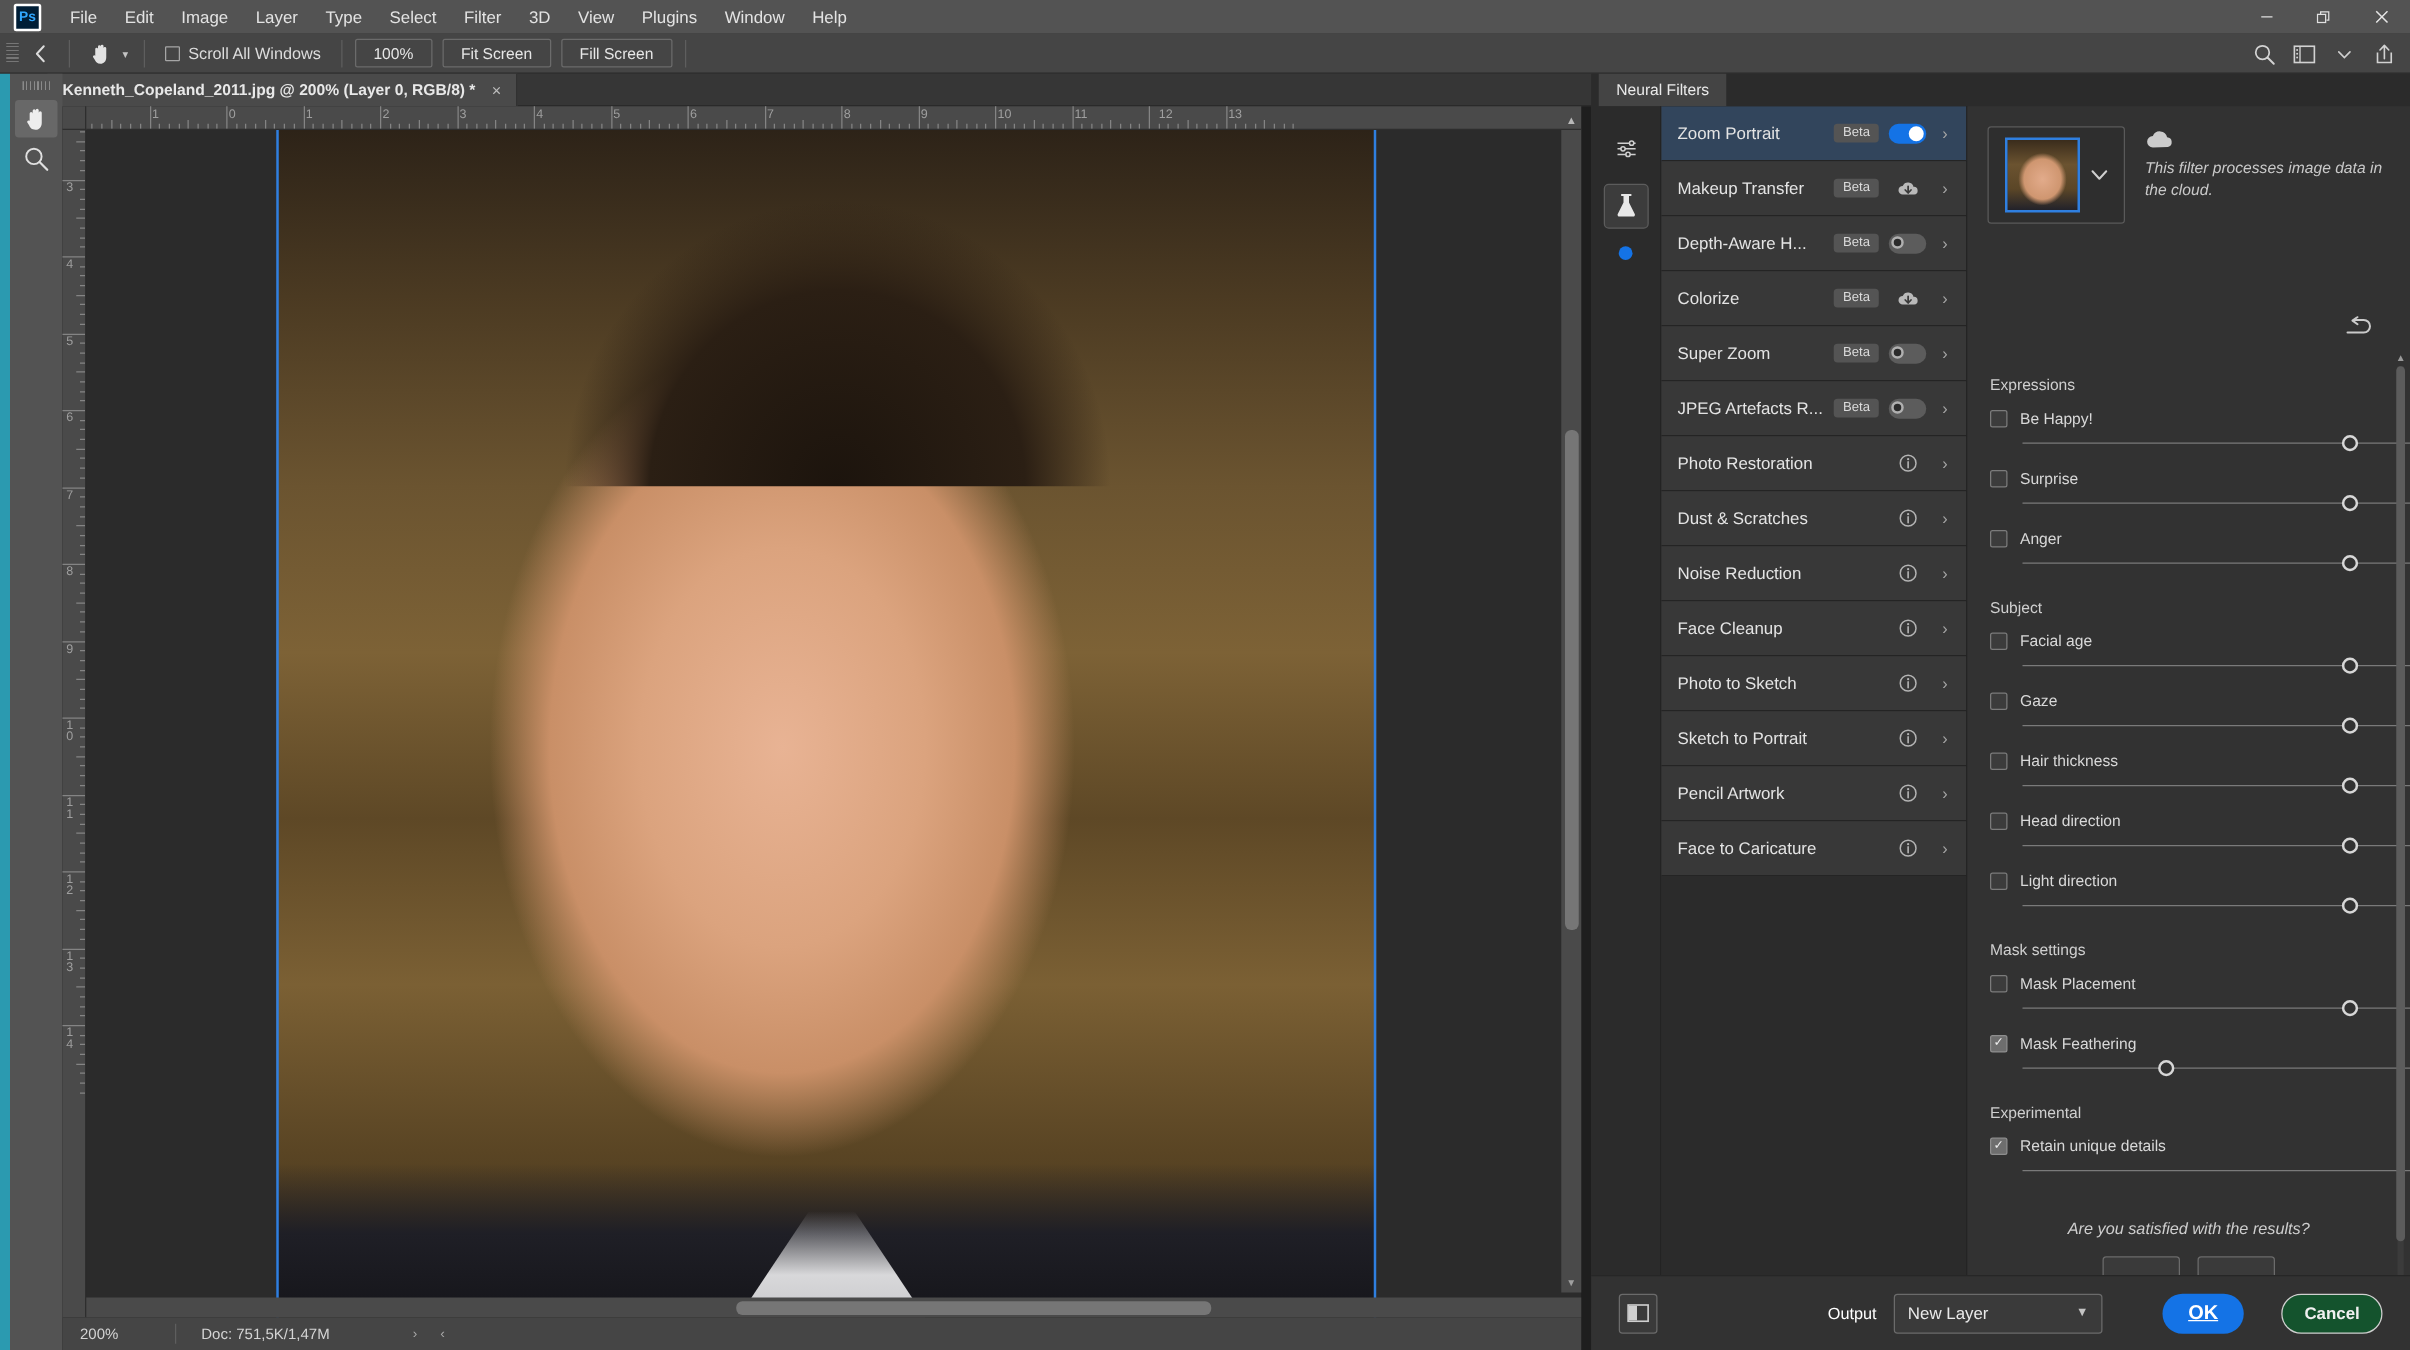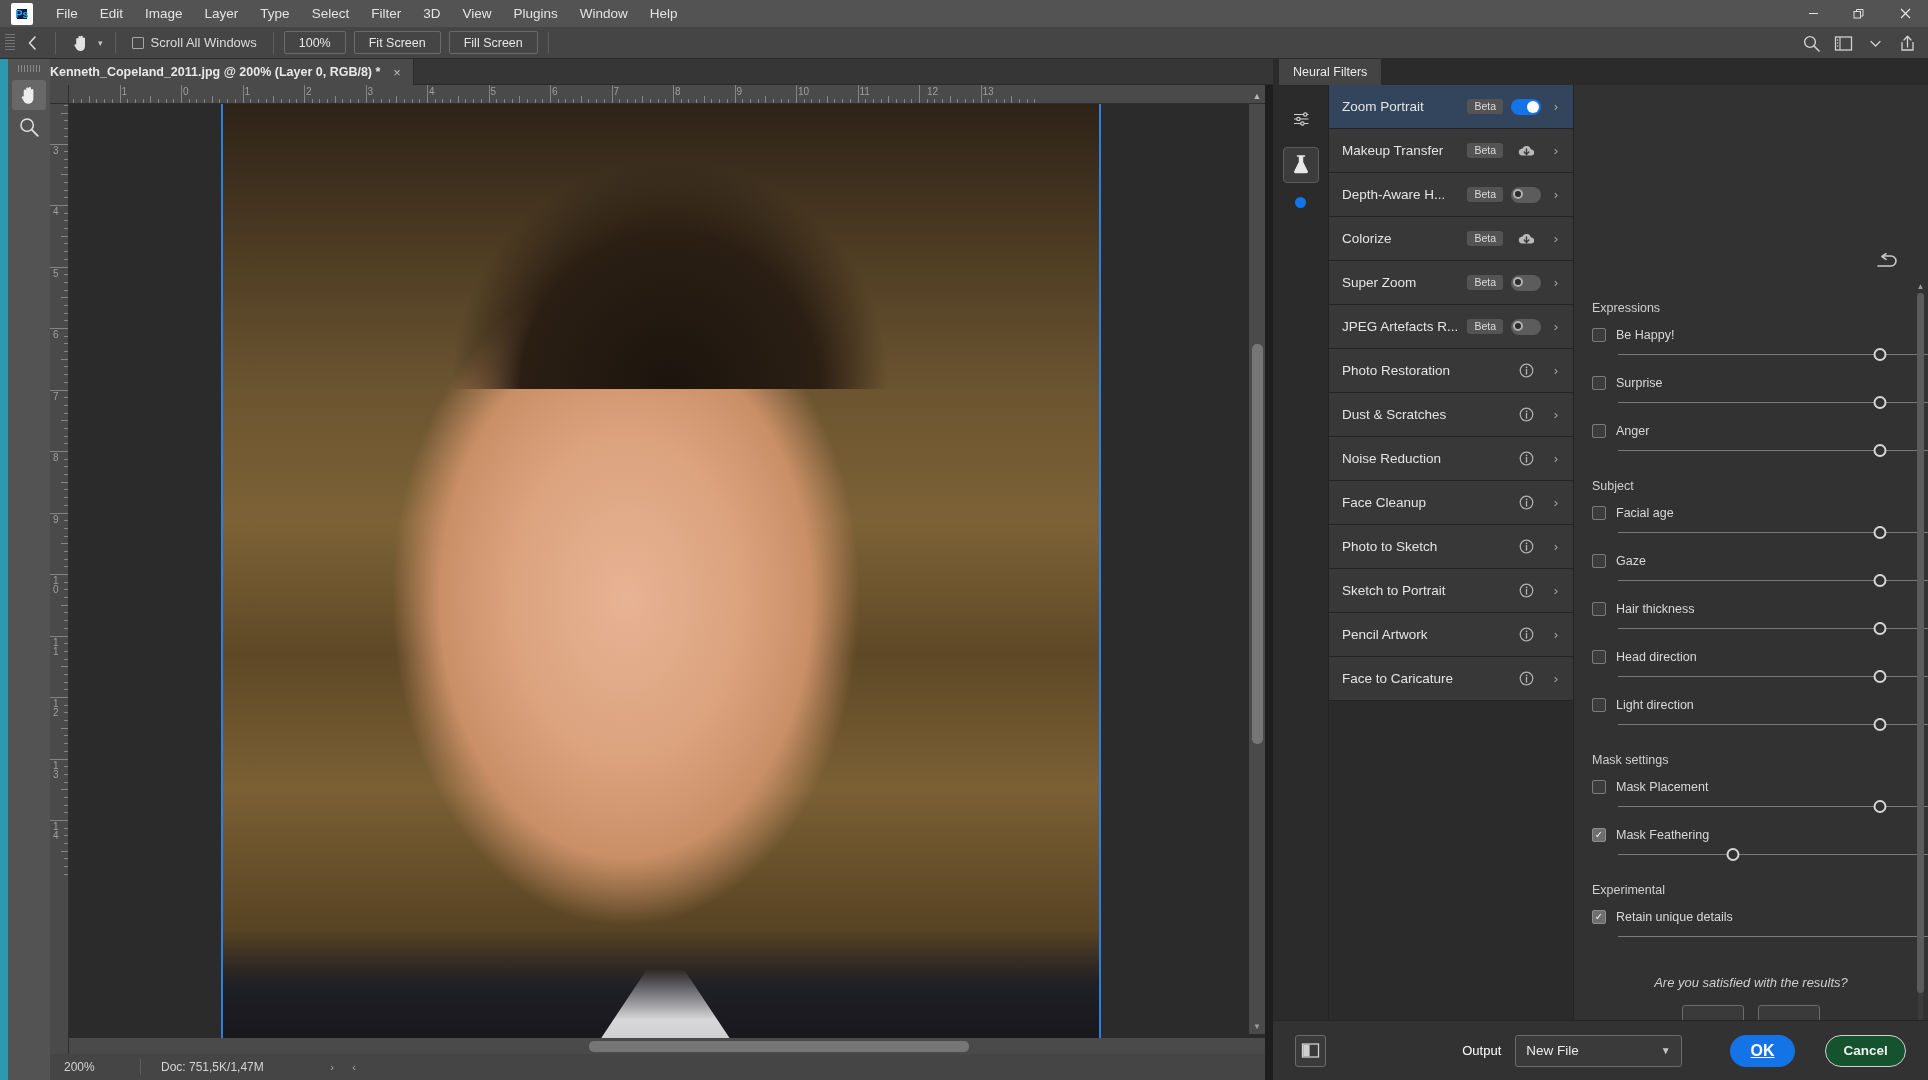--- a/index.html
+++ b/index.html
@@ -12,21 +12,21 @@
   }
   .app { position: relative; width: 1928px; height: 1080px; }
 
   
   .menubar {
     position: absolute; top: 0; left: 0; width: 1928px; height: 27px;
     background: #535353; display: flex; align-items: center;
   }
   .ps-logo {
     width: 22px; height: 22px; margin-left: 11px; margin-right: 12px;
-    background: #001e36; border: 6px solid #ffffff; border-radius: 2px;
+    background: #001e36; border: 2px solid #ffffff; border-radius: 2px;
     color: #31a8ff; font-size: 11px; font-weight: bold;
     display: flex; align-items: center; justify-content: center;
     font-family: "Liberation Sans", sans-serif;
   }
   .menu-item {
     padding: 0 11px; height: 27px; line-height: 27px;
     font-size: 13.5px; color: #e3e3e3; cursor: default; white-space: nowrap;
   }
   .win-ctrls { position: absolute; right: 0; top: 0; display: flex; height: 27px; }
   .win-btn {
@@ -876,20 +876,34 @@
                 <circle cx="7.5" cy="4.3" r="0.9" fill="#b3b3b3"></circle>
                 <path d="M7.5 6.5 V11.2" stroke="#b3b3b3" stroke-width="1.3" stroke-linecap="round"></path>
               </svg>
             </div>
             <span class="chev-r">›</span>
           </div>
         </div>
 
       <div class="nf-detail">
 
+        <div class="nf-head">
+          <div class="thumb-box">
+            <div class="thumb-img"></div>
+            <svg width="15" height="10" viewBox="0 0 15 10">
+              <path d="M2 2 L7.5 8 L13 2" fill="none" stroke="#cfcfcf" stroke-width="1.6" stroke-linecap="round" stroke-linejoin="round"></path>
+            </svg>
+          </div>
+          <div class="cloudnote">
+            <svg width="25" height="17" viewBox="0 0 25 17">
+              <path d="M6.3 15 a4.6 4.6 0 0 1 0-9.2 a6 6 0 0 1 11.4 1 a3.9 3.9 0 0 1 0.6 7.7 z" fill="#cccccc"></path>
+            </svg>
+            <div class="cloud-text">This filter processes image data in the cloud.</div>
+          </div>
+        </div>
 
         <div class="reset-ico">
           <svg width="24" height="17" viewBox="0 0 24 17">
             <path d="M2 13 H15 a5 5 0 0 0 0-10 H7" fill="none" stroke="#cacaca" stroke-width="1.6" stroke-linecap="round"></path>
             <path d="M10 0.6 L6 3.5 L10 6.4" fill="none" stroke="#cacaca" stroke-width="1.6" stroke-linecap="round" stroke-linejoin="round"></path>
           </svg>
         </div>
 
         <div id="sections" style="position:absolute; left:0; top:202px; width:605px;">
             <div class="section-label">Expressions</div>
@@ -1028,21 +1042,21 @@
 
     <div class="nf-footer">
       <div class="preview-btn">
         <svg width="19" height="17" viewBox="0 0 19 17">
           <rect x="1.5" y="2" width="16" height="13" fill="none" stroke="#d0d0d0" stroke-width="1.3"></rect>
           <rect x="2.2" y="2.7" width="6.4" height="11.6" fill="#d0d0d0"></rect>
         </svg>
       </div>
       <div class="out-label">Output</div>
       <div class="out-select">
-        <span>New File</span>
+        <span>New Layer</span>
         <span class="cv">▼</span>
       </div>
       <div class="btn-ok">OK</div>
       <div class="btn-cancel">Cancel</div>
     </div>
   </div>
 
 </div>
 
 </body></html>

